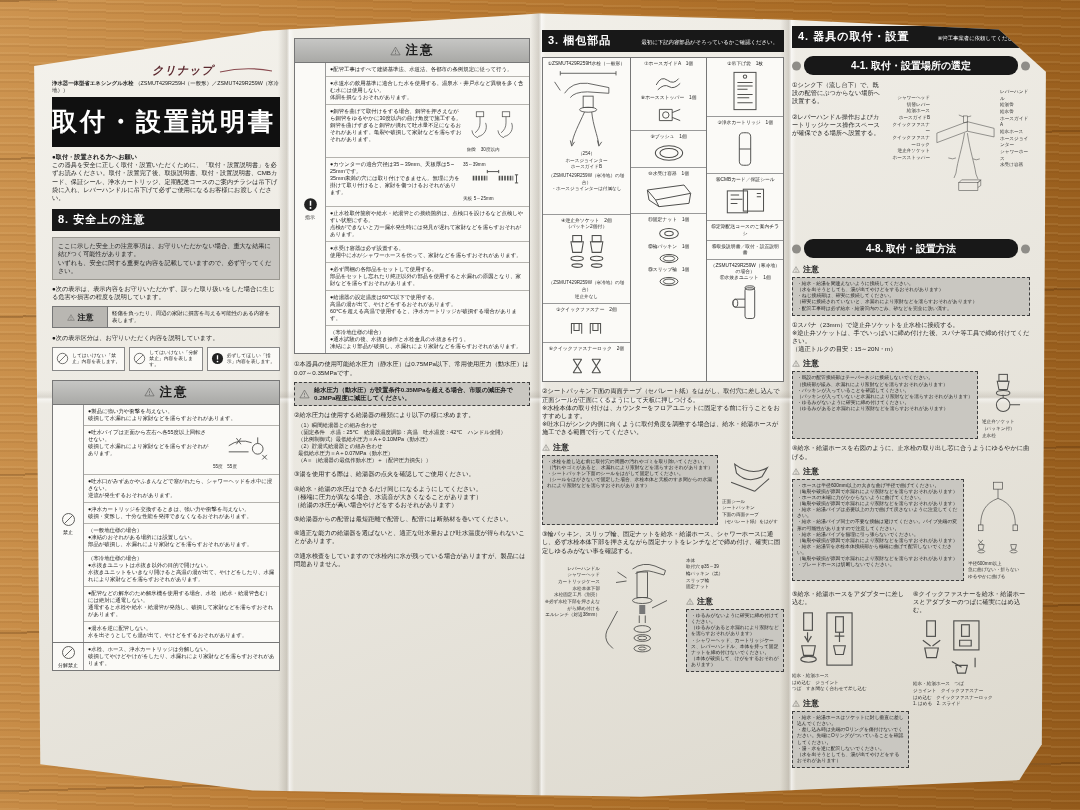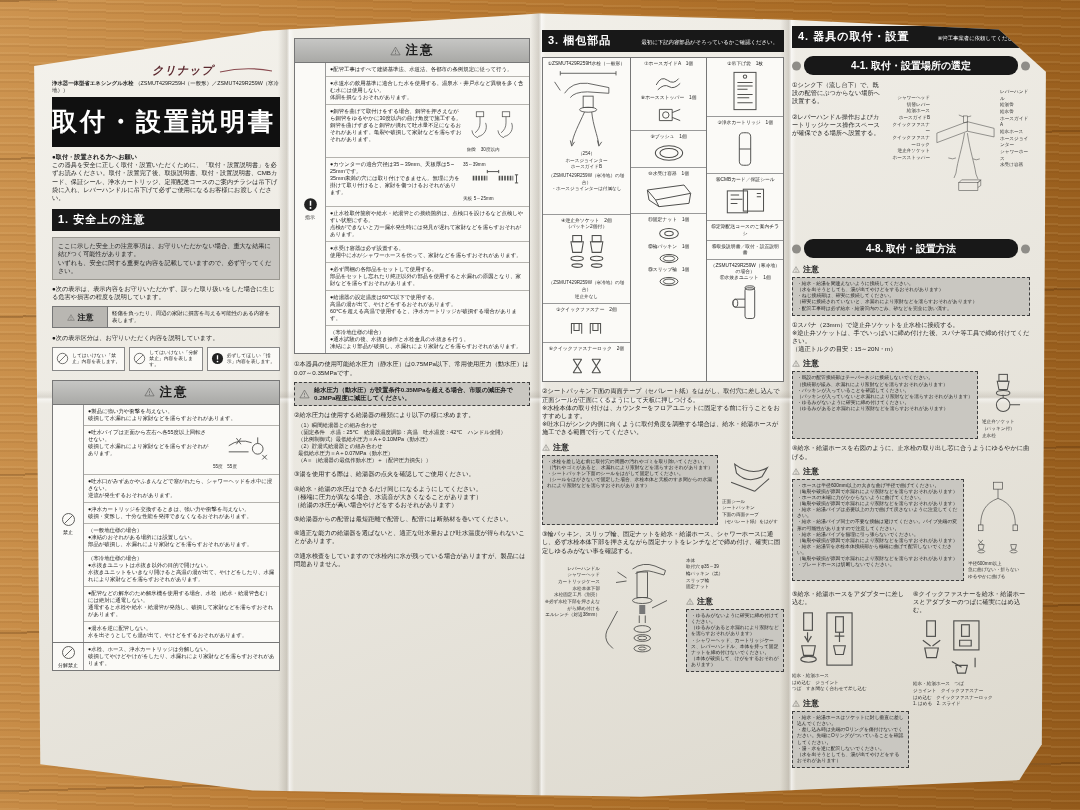--- a/index.html
+++ b/index.html
@@ -282,21 +282,21 @@
     </div>
     <div class="f55" style="margin-top:2px">
       <span class="b">浄水器一体型省エネシングル水栓</span>
       <span>（ZSMUT429R259H（一般形）／ZSMUT429R259W（寒冷地））</span>
     </div>
     <div class="titleb">取付・設置説明書</div>
     <div class="f6 b">●取付・設置される方へお願い</div>
     <div class="f6 t">この器具を安全に正しく取付・設置いただくために、「取付・設置説明書」を必ずお読みください。取付・設置完了後、取扱説明書、取付・設置説明書、CMBカード、保証シール、浄水カートリッジ、定期配送コースのご案内チラシは吊下げ袋に入れ、レバーハンドルに吊下げて必ずご使用になるお客様にお渡しください。</div>
 
     <div class="bar" style="margin-top:7px">
-      <span>1. 安全上の注意</span>
+      <span>8. 安全上の注意</span>
     </div>
     <div class="grayblk f6 t" style="margin-top:6px">ここに示した安全上の注意事項は、お守りいただかない場合、重大な結果に結びつく可能性があります。
 いずれも、安全に関する重要な内容を記載していますので、必ず守ってください。</div>
     <div class="f6 t" style="margin-top:5px">●次の表示は、表示内容をお守りいただかず、誤った取り扱いをした場合に生じる危害や損害の程度を説明しています。</div>
 
     <div style="display:flex;border:1px solid #777;margin-top:5px">
       <div style="width:54px;background:#b9b7b2;display:flex;align-items:center;justify-content:center;gap:3px;border-right:1px solid #777">
         <span class="tri sm">
             <svg class="art">
               <use href="#i-tri"></use>

